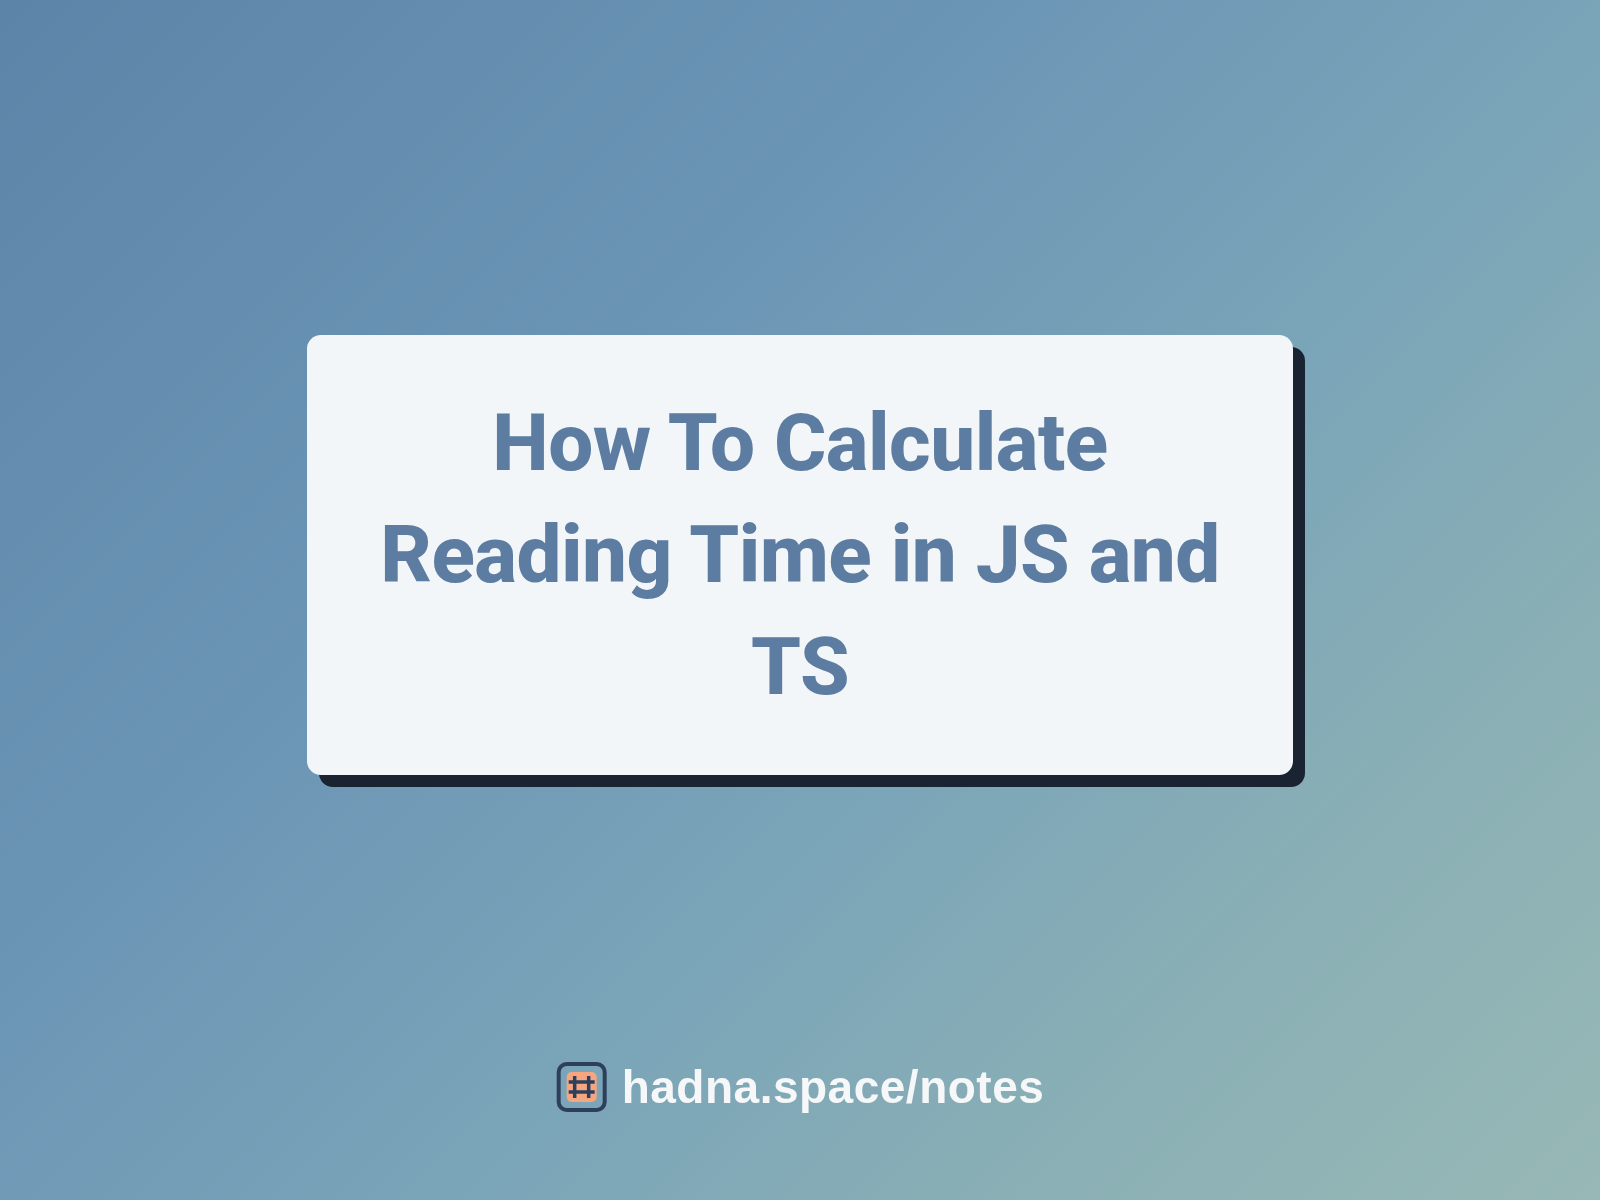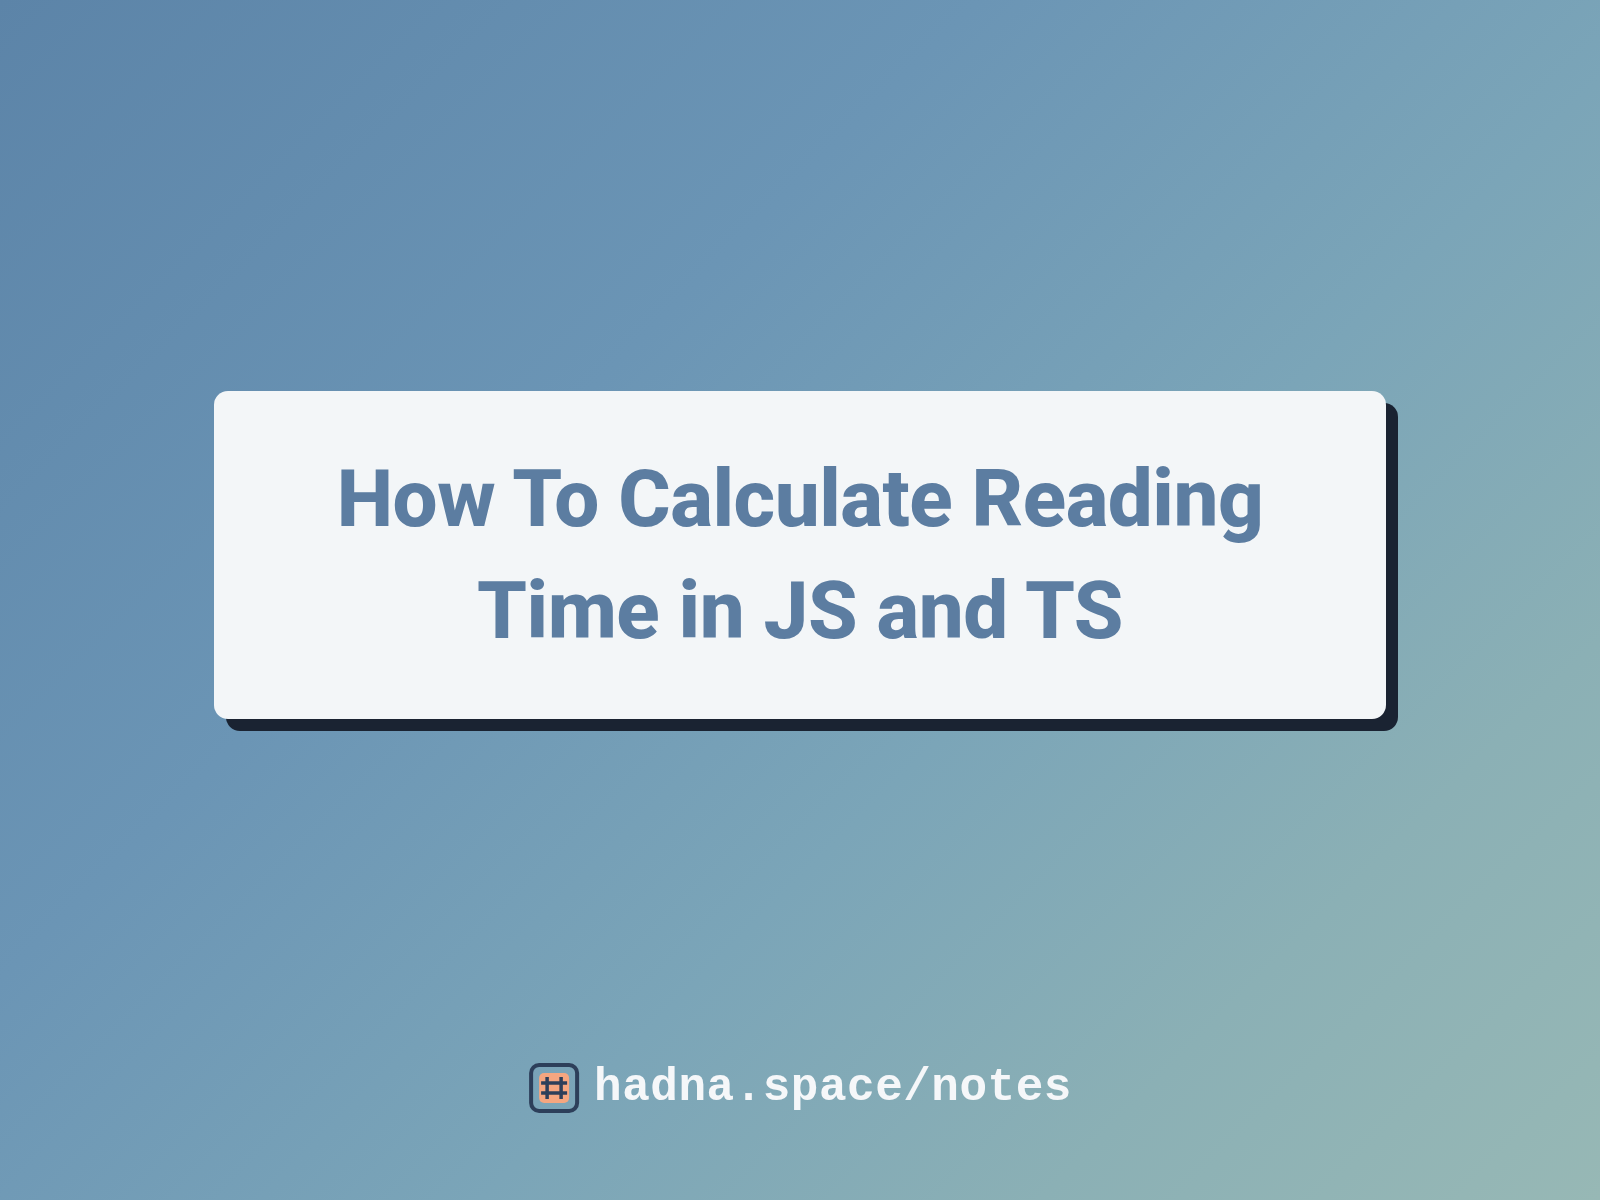--- a/index.html
+++ b/index.html
@@ -18,21 +18,21 @@
       align-items: center;
       justify-content: center;
       position: relative;
       overflow: hidden;
     }
     
     .title-card {
       background: #f3f6f8;
       border-radius: 14px;
       padding: 52px 50px;
-      width: 1172px;
+      width: 986px;
       box-shadow: 12px 12px 0px 0px #1a2332;
       text-align: center;
       position: relative;
       margin-top: -90px;
     }
     
     .title-text {
       font-size: 80px;
       font-weight: 800;
       color: #5c7da1;
@@ -55,21 +55,21 @@
       height: 52px;
       display: flex;
       align-items: center;
       justify-content: center;
     }
     
     .footer-text {
       font-size: 46px;
       font-weight: 600;
       color: #f5f7f9;
-      font-family: Liberation Mono, monospace;
+      font-family: Liberation Sans, sans-serif;
       letter-spacing: 0.5px;
     }
   </style>
 </head>
 <body>
 
 <div class="title-card">
   <h1 class="title-text">How To Calculate Reading Time in JS and TS</h1>
 </div>
 

